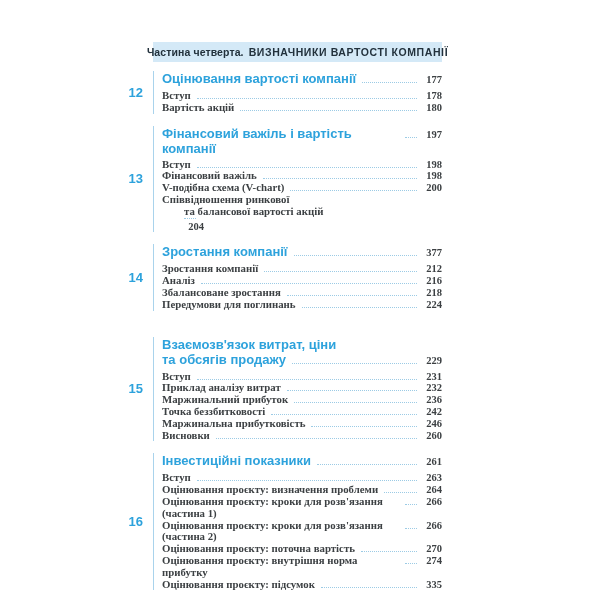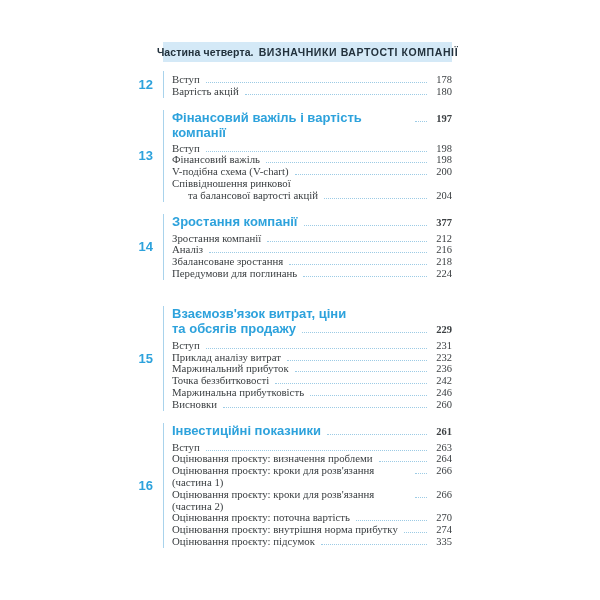--- a/index.html
+++ b/index.html
@@ -8,21 +8,20 @@
     --band-text:#22313c;
     --body-text:#3c4043;
     --rule:#a9d3ec;
     --dots:#9ccbe5;
   }
   *{margin:0;padding:0;box-sizing:border-box;}
   html,body{background:#ffffff;}
   .page{
     width:600px;height:600px;background:#ffffff;overflow:hidden;
     font-family:"Liberation Sans",sans-serif;
-    padding-left:10px;
   }
   .toc{
     width:322px;
     margin:42px 0 0 120px;
   }
   .part-band{
     margin-left:33px;
     background:var(--band-bg);
     color:var(--band-text);
     height:20px;
@@ -52,23 +51,23 @@
   }
   .title-line{
     color:var(--accent);
     font-size:13px;font-weight:bold;line-height:15px;
   }
   .ch-items{margin-top:3px;}
   .row{display:flex;align-items:baseline;}
   .item-line{
     font-family:"Liberation Serif",serif;
     color:var(--body-text);
-    font-size:10.8px;line-height:11.8px;
-  }
-  .item-line.cont{padding-left:16px;}
+    font-size:10.8px;line-height:11.8px;font-weight:bold;
+  }
+  .item-line.cont{padding-left:16px;flex-direction:column;}
   .dots{
     flex:1;
     border-bottom:1.4px dotted var(--dots);
     margin:0 5px 2px 6px;
     min-width:12px;
   }
   .dots.title-dots{border-bottom-color:var(--dots);margin-bottom:3px;}
   .pg{
     font-family:"Liberation Serif",serif;
     color:var(--body-text);
@@ -82,20 +81,25 @@
 
 <div class="page">
   <div class="toc">
       <div class="part-band">
         <span class="prefix">Частина четверта.</span>
         <span class="part-title">ВИЗНАЧНИКИ ВАРТОСТІ КОМПАНІЇ</span>
       </div>
       <div class="chapter">
         <div class="ch-num">12</div>
         <div class="ch-body">
+          <div class="row title-line">
+            <span>Оцінювання вартості компанії</span>
+            <span class="dots title-dots"></span>
+            <span class="pg">177</span>
+          </div>
           <div class="ch-items">
             <div class="row item-line">
               <span>Вступ</span>
               <span class="dots"></span>
               <span class="pg">178</span>
             </div>
             <div class="row item-line">
               <span>Вартість акцій</span>
               <span class="dots"></span>
               <span class="pg">180</span>

